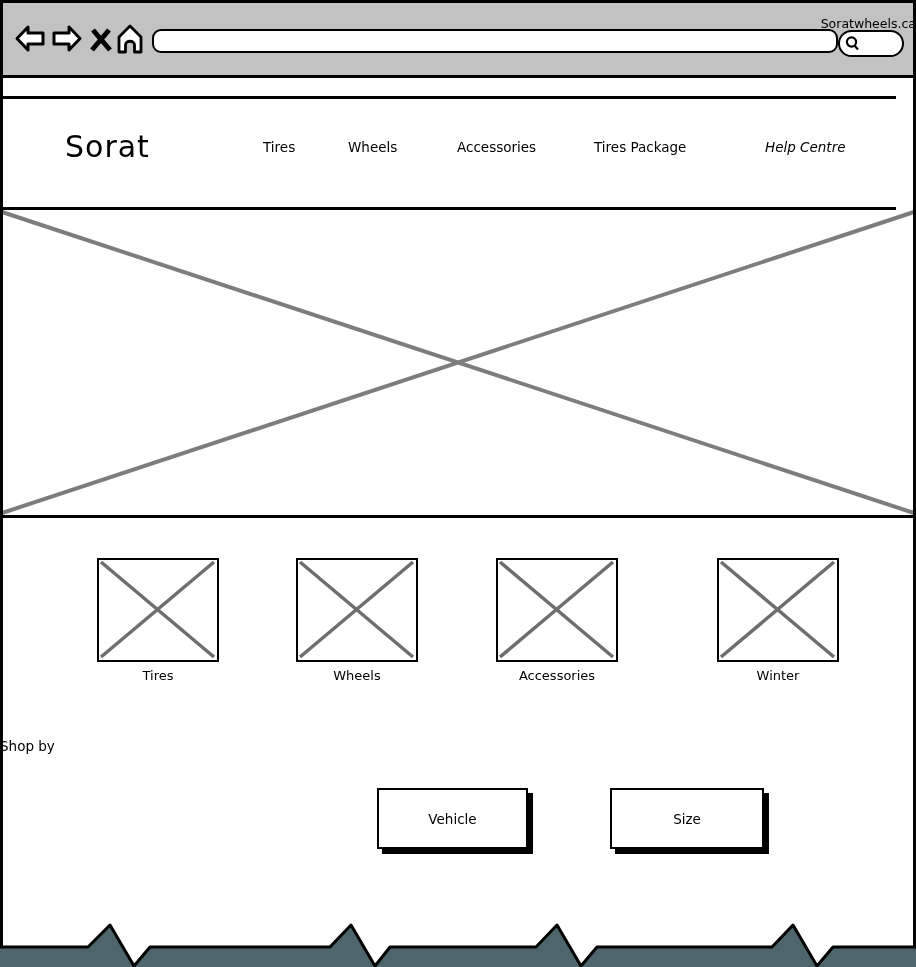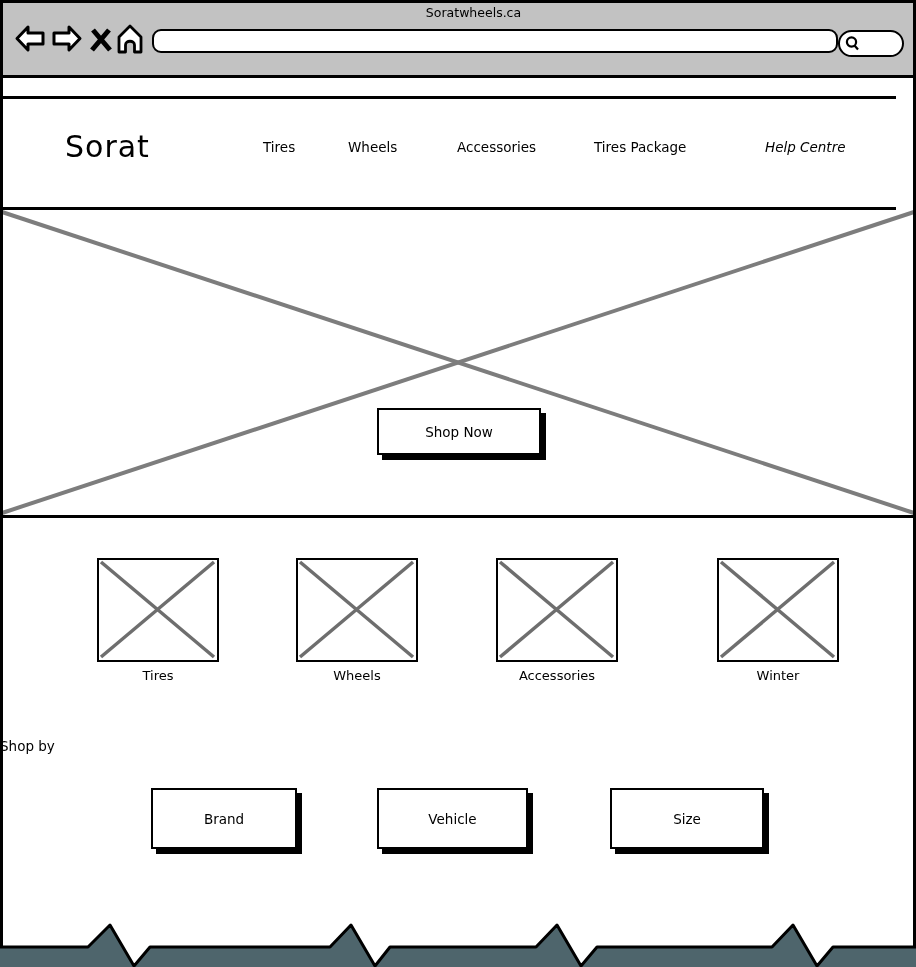--- a/index.html
+++ b/index.html
@@ -6,22 +6,22 @@
   body { background:#4e656c; font-family:"DejaVu Sans", sans-serif; color:#000; }
   .stage { position:relative; width:916px; height:967px; background:#fff; overflow:hidden; }
 
   
   .frame { position:absolute; left:0; top:0; width:916px; height:947px;
            border:3px solid #000; border-bottom:none; pointer-events:none; z-index:40; }
 
   
   .chrome { position:absolute; left:0; top:0; width:916px; height:78px;
             background:#c2c2c2; border-bottom:3px solid #000; }
-  .chrome-title { position:absolute; top:5px; left:0; width:100%;
-                  text-align:center; font-size:12.5px;padding-left:31px; }
+  .chrome-title { position:absolute; top:16px; left:0; width:100%;
+                  text-align:right; font-size:12.5px;padding-left:31px; }
   .chrome-btn { position:absolute; top:24px; display:block; cursor:pointer; }
   .btn-back   { left:13px; }
   .btn-fwd    { left:50px; }
   .btn-close  { left:89px; top:27px; }
   .btn-home   { left:115px; top:23px; }
   .url-bar { position:absolute; left:152px; top:29px; width:686px; height:24px;
              background:#fff; border:2.5px solid #000; border-radius:9px;
              font-size:12px; padding:0 8px; outline:none; }
   .search-pill { position:absolute; left:838px; top:30px; width:66px; height:27px;
                  background:#fff; border:2.5px solid #000; border-radius:14px;
@@ -115,21 +115,20 @@
     <span class="nav-item nav-acc">Accessories</span>
     <span class="nav-item nav-winter">Tires Package</span>
     <span class="nav-item nav-help">Help Centre</span>
   </div>
 
   <div class="hero">
     <svg class="ximg" width="916" height="305" viewBox="0 0 916 305">
       <line class="xline" x1="2" y1="2" x2="914" y2="303"></line>
       <line class="xline" x1="914" y1="2" x2="2" y2="303"></line>
     </svg>
-    <div class="btn shop-now">Shop Now</div>
   </div>
 
   <div class="thumb t1">
     <div class="thumb-box">
       <svg width="117" height="99" viewBox="0 0 117 99">
         <line class="xline" x1="2" y1="2" x2="115" y2="97"></line>
           <line class="xline" x1="115" y1="2" x2="2" y2="97"></line>
       </svg>
     </div>
     <div class="thumb-label">Tires</div>
@@ -159,21 +158,20 @@
     <div class="thumb-box">
       <svg width="117" height="99" viewBox="0 0 117 99">
         <line class="xline" x1="2" y1="2" x2="115" y2="97"></line>
           <line class="xline" x1="115" y1="2" x2="2" y2="97"></line>
       </svg>
     </div>
     <div class="thumb-label">Winter</div>
   </div>
 
   <div class="shopby-heading">Shop by</div>
-  <div class="btn btn-brand">Brand</div>
   <div class="btn btn-size">Size</div>
   <div class="btn btn-vehicle">Vehicle</div>
 
   <div class="torn">
     <svg width="916" height="60" viewBox="0 0 916 60">
       <polygon fill="#4e656c" points="0,40 88,40 110,18 134,59 150,40 330,40 351,18 375,59 390,40 536,40 557,18 581,59 597,40 772,40 793,18 817,59 833,40 916,40 916,60 0,60"></polygon>
       <polyline fill="none" stroke="#000" stroke-width="3" stroke-linejoin="round" points="0,40 88,40 110,18 134,59 150,40 330,40 351,18 375,59 390,40 536,40 557,18 581,59 597,40 772,40 793,18 817,59 833,40 916,40"></polyline>
     </svg>
   </div>
 

